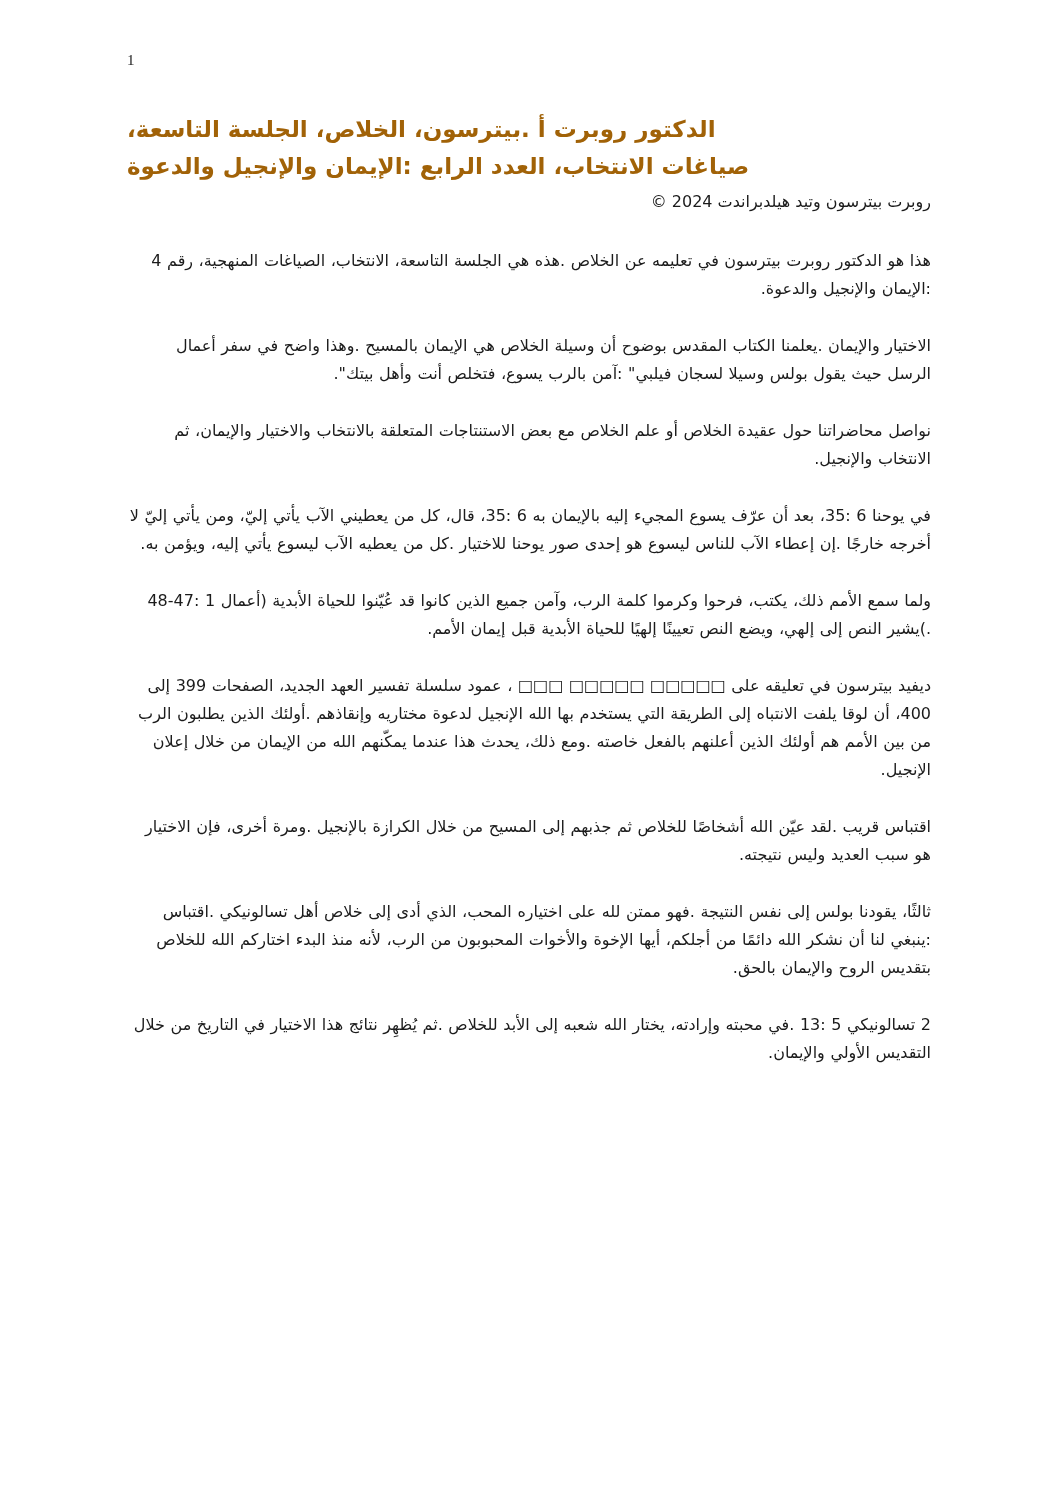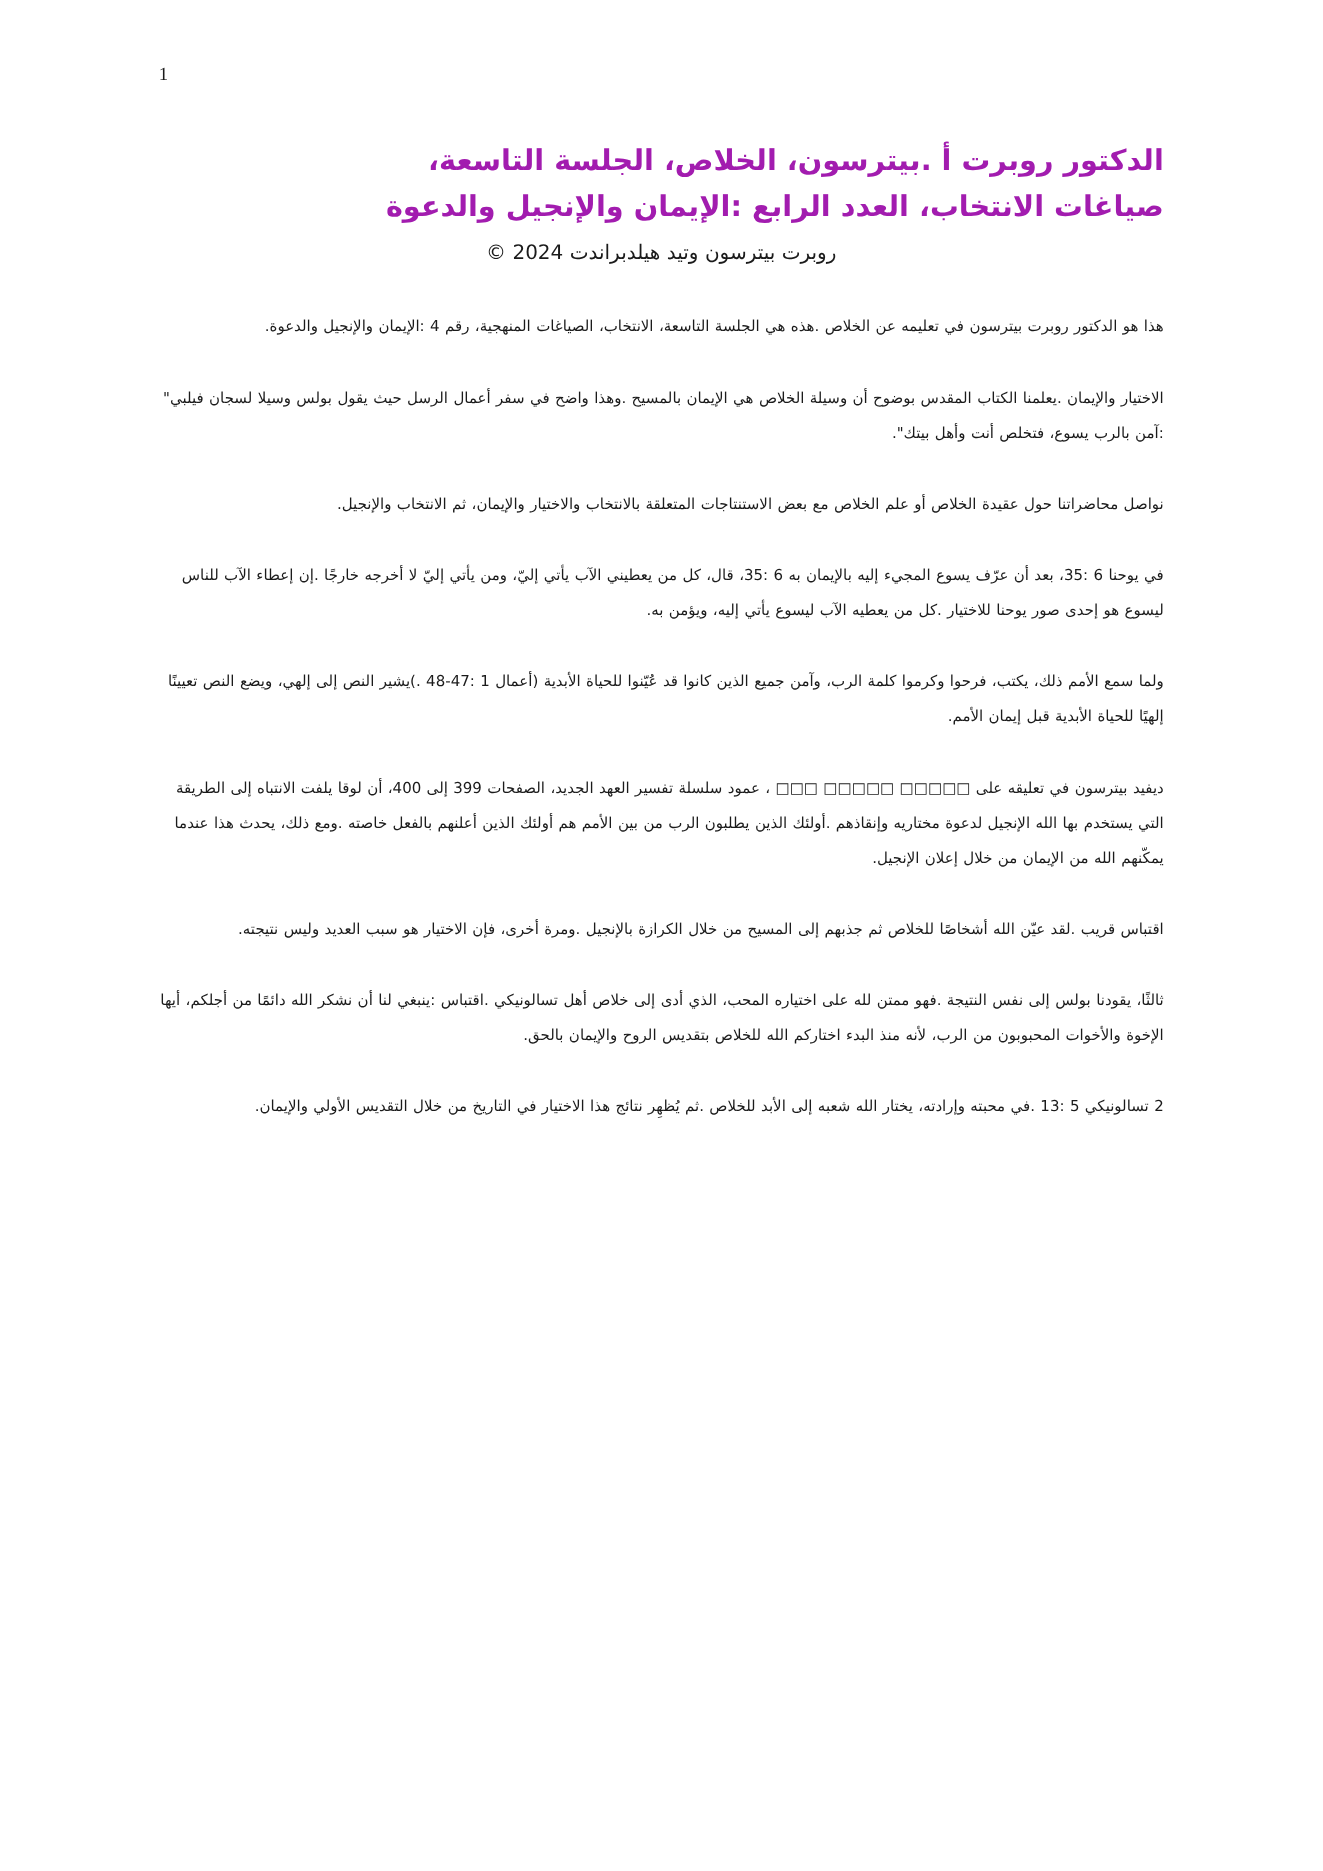--- a/index.html
+++ b/index.html
@@ -22,40 +22,40 @@
     font-family: "Liberation Serif", serif;
     font-size: 15px;
     color: #1b1b1b;
     text-align: left;
   }
   .doc-header {
     margin-top: 42px;
   }
   .doc-title {
     direction: rtl;
-    text-align: right;
+    text-align: left;
     font-weight: bold;
     font-size: 23px;
     line-height: 1.6;
-    color: #a21caf;
+    color: #a16207;
   }
   .copyright-line {
     direction: rtl;
-    text-align: center;
+    text-align: right;
     font-size: 16px;
     margin-top: 7px;
     color: #1b1b1b;
   }
   .body-text {
     margin-top: 36px;
   }
   .para {
     direction: rtl;
     text-align: right;
-    font-size: 12px;
+    font-size: 16px;
     line-height: 28px;
     margin-bottom: 29px;
     color: #1b1b1b;
     word-spacing: 0.5px;
   }
 </style>
 </head>
 <body>
 
 <div class="page">

